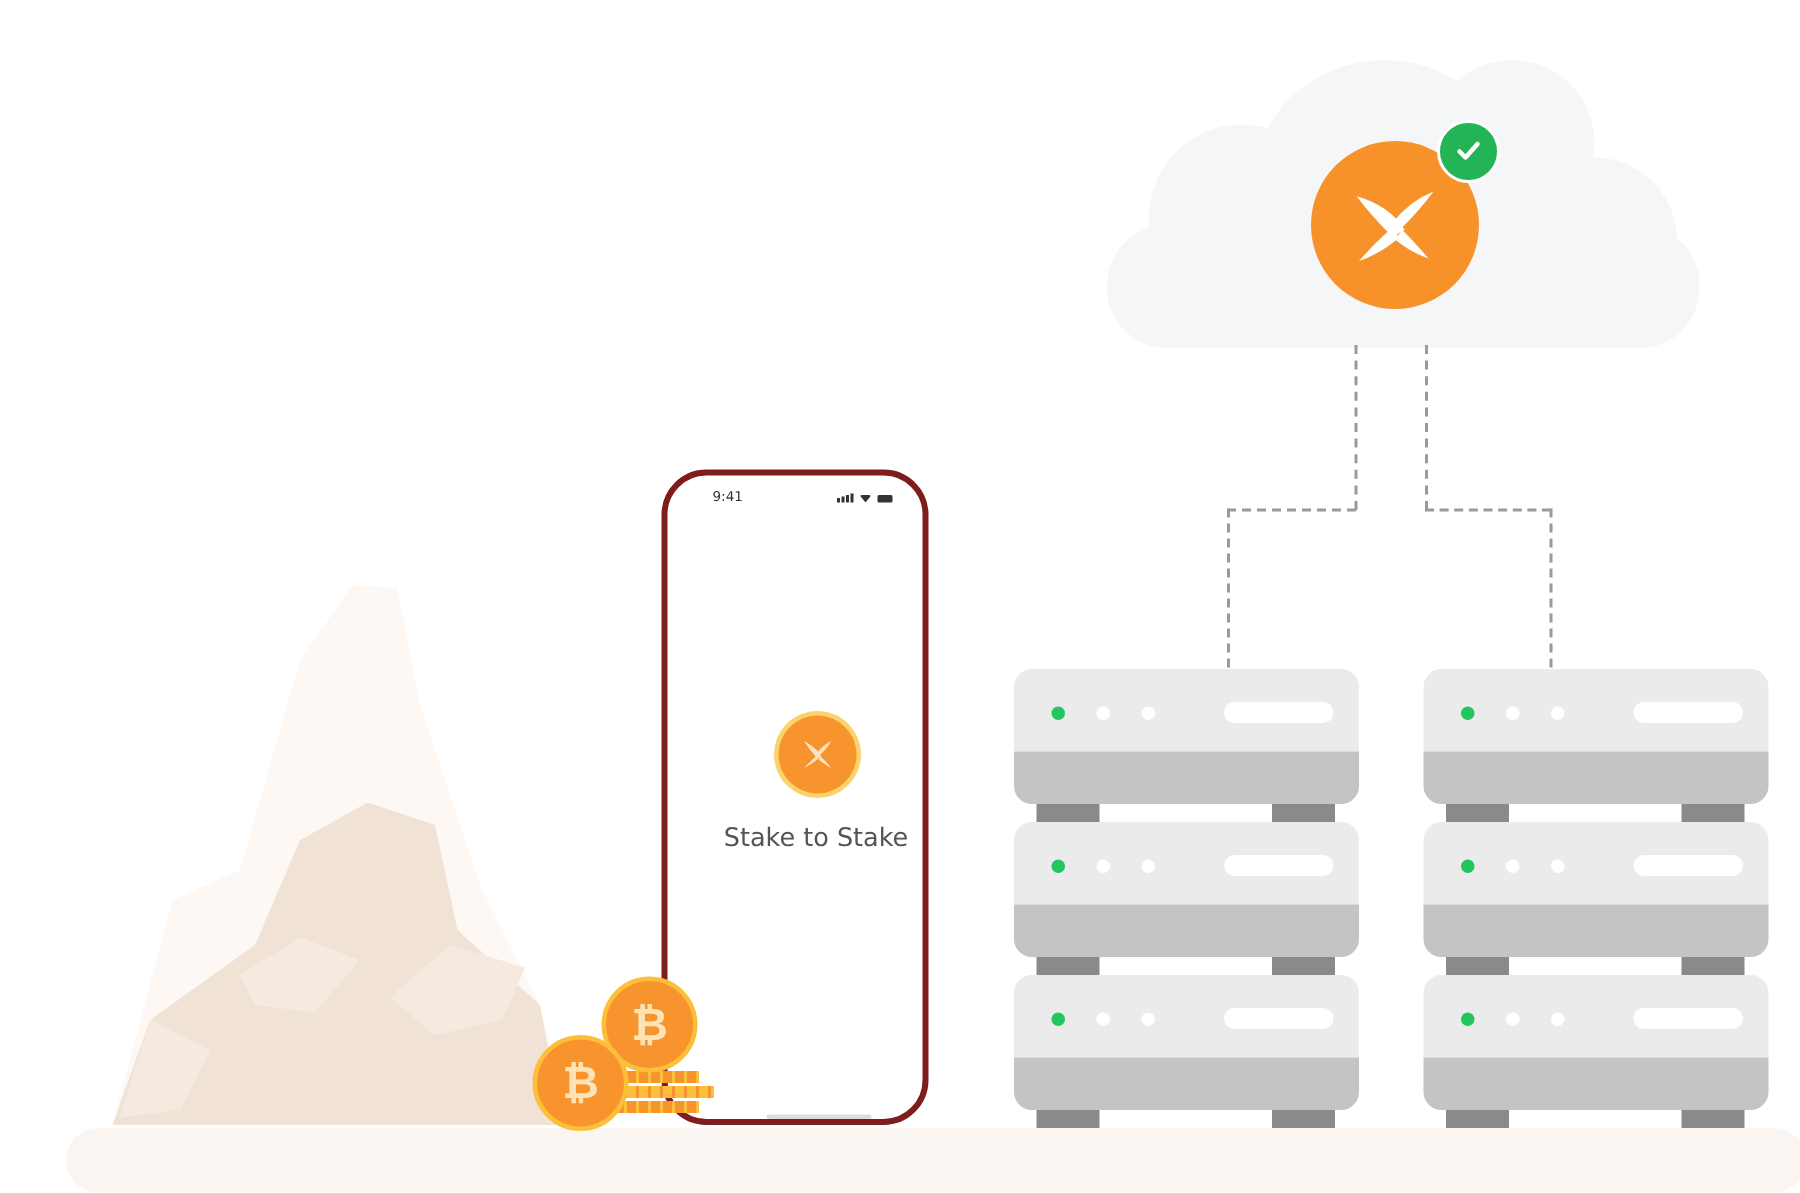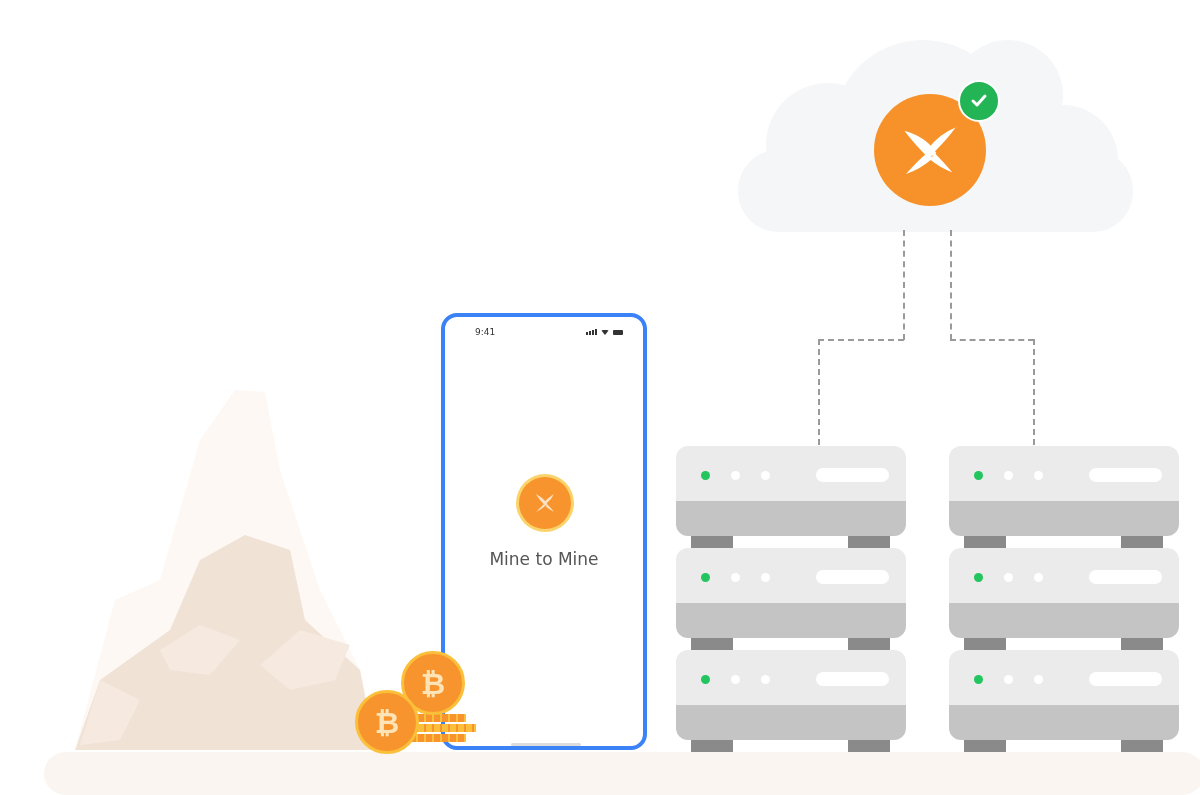--- a/index.html
+++ b/index.html
@@ -1,21 +1,21 @@
 <!DOCTYPE html>
 <html><head>
 <meta charset="utf-8">
 <style>
   html, body { margin:0; padding:0; }
   body { width:1200px; height:795px; background:#ffffff; position:relative; overflow:hidden; font-family:"DejaVu Sans", sans-serif; }
   .abs { position:absolute; }
   
   .ground { left:44px; top:752px; width:1160px; height:43px; background:#faf5f0; border-radius:22px; }
   
-  .phone { left:441px; top:313px; width:206px; height:437px; border:4px solid #3b82f6; border-radius:16px; background:#fff; box-sizing:border-box; }
+  .phone { left:441px; top:313px; width:178px; height:437px; border:4px solid #7f1d1d; border-radius:30px; background:#fff; box-sizing:border-box; }
   .status-time { left:30px; top:10px; font-size:9px; color:#333; }
   .status-icons { right:20px; top:12px; display:flex; gap:4px; align-items:center; }
   .sig { display:flex; gap:1px; align-items:flex-end; }
   .sig span { width:2px; background:#333; display:block; }
   .battery { width:10px; height:5px; background:#333; border-radius:1px; }
   .wifi { width:0; height:0; border-left:4px solid transparent; border-right:4px solid transparent; border-top:5px solid #333; border-radius:2px; }
   .app-logo { left:74px; top:160px; width:52px; height:52px; border-radius:50%; background:#f7942d; box-shadow:0 0 0 3px #fbd36b; display:flex; align-items:center; justify-content:center; }
   .app-title { left:0; top:232px; width:198px; text-align:center; font-size:17px; color:#555; }
   .home-bar { left:66px; top:426px; width:70px; height:3px; background:#ddd; border-radius:2px; }
   
@@ -63,21 +63,21 @@
     <div class="battery"></div>
   </div>
   <div class="abs app-logo">
     <svg width="26" height="26" viewBox="0 0 40 40">
       <path d="M6 6 Q20 14 24 22 L20 24 Q12 16 6 6 Z" fill="#fde3c4"></path>
       <path d="M34 6 Q24 12 20 18 L23 20 Q30 14 34 6 Z" fill="#fde3c4"></path>
       <path d="M6 34 Q14 26 18 22 L21 24 Q14 30 6 34 Z" fill="#fde3c4"></path>
       <path d="M34 34 Q28 26 23 22 L21 25 Q27 30 34 34 Z" fill="#fde3c4"></path>
     </svg>
   </div>
-  <div class="abs app-title">Mine to Mine</div>
+  <div class="abs app-title">Stake to Stake</div>
   <div class="abs home-bar"></div>
 </div>
 
 <div class="abs" style="left:410px;top:714px;width:66px;">
   <div class="stack-bar" style="width:56px;"></div>
   <div class="stack-bar" style="width:66px;margin-top:2px;background:repeating-linear-gradient(90deg,#fbbf3a 0 6px,#f7942d 6px 8px);"></div>
   <div class="stack-bar" style="width:56px;margin-top:2px;"></div>
 </div>
 <div class="abs coin" style="left:401px;top:651px;width:64px;height:64px;font-size:30px;">
   <span>₿</span>

